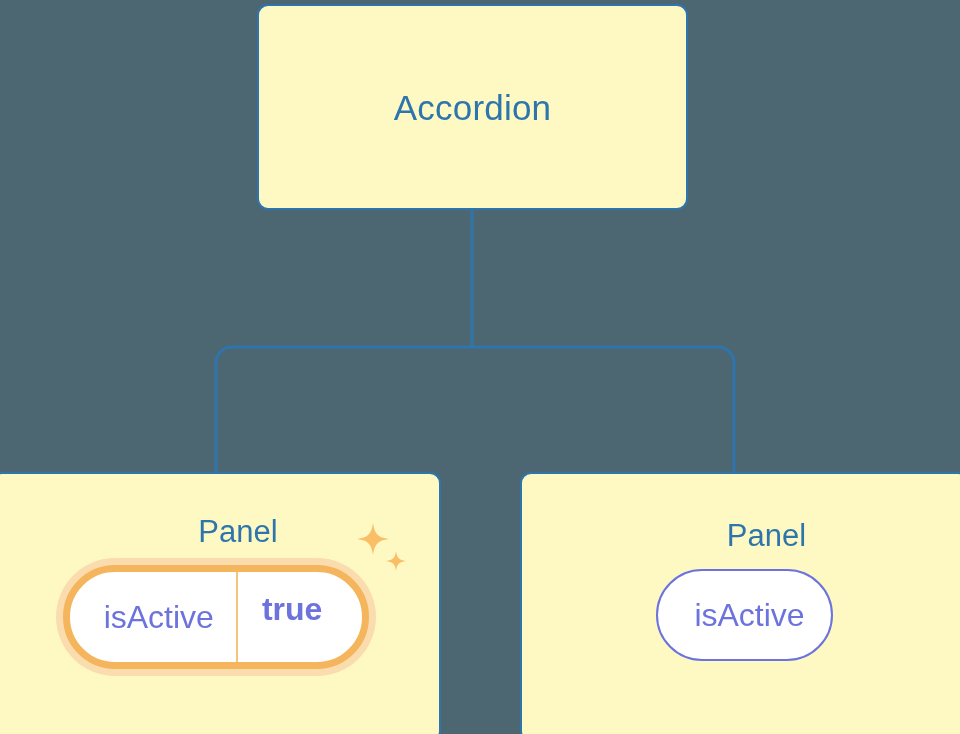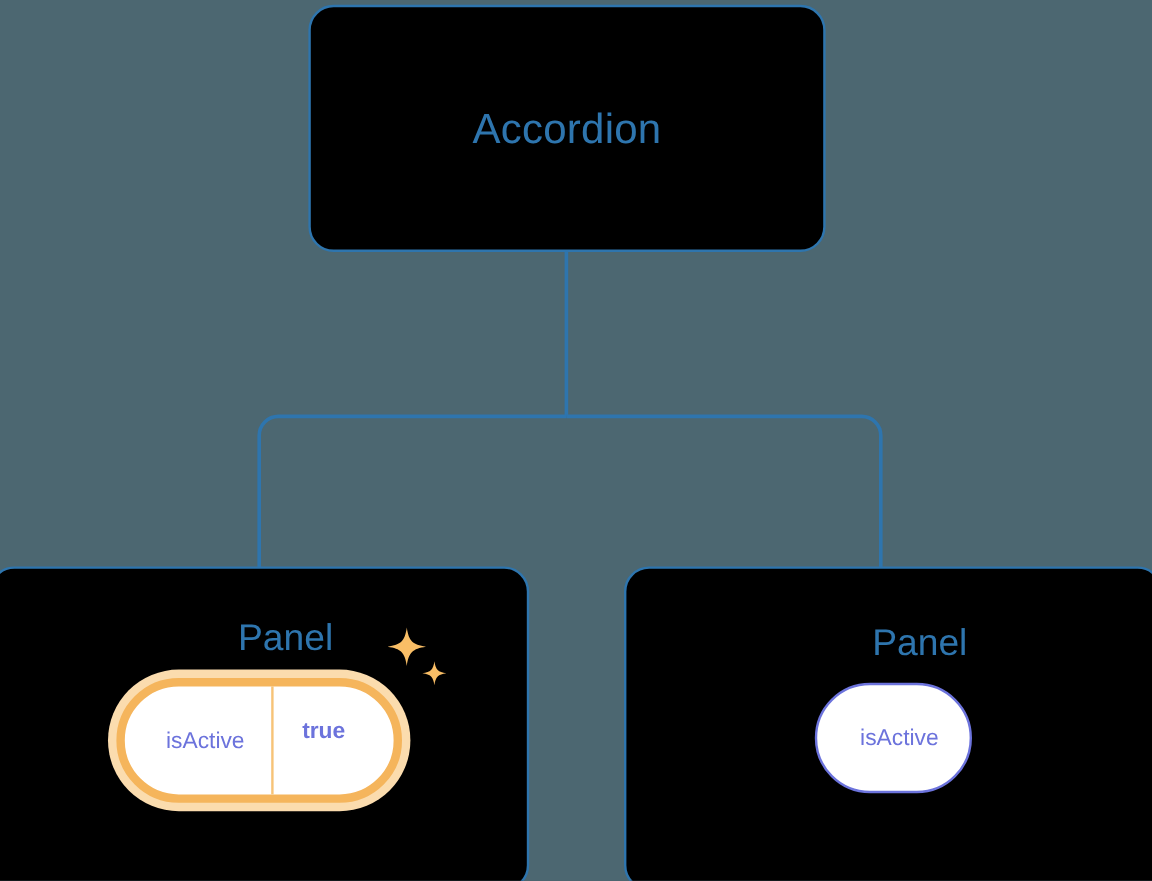--- a/index.html
+++ b/index.html
@@ -27,23 +27,23 @@
     left: 0;
     top: 0;
     width: 960px;
     height: 734px;
     pointer-events: none;
   }
 
   
   .card {
     position: absolute;
-    background: #000000;
+    background: #fef9c3;
     border: 2px solid #2E75AE;
-    border-radius: 21px;
+    border-radius: 11px;
     box-sizing: border-box;
   }
 
   
   #root-node {
     left: 257px;
     top: 4px;
     width: 431px;
     height: 206px;
     display: flex;
@@ -105,21 +105,21 @@
     border-radius: 999px;
     background: #FFFFFF;
     box-sizing: border-box;
     height: 92px;
   }
   .pill-key, .pill-val {
     display: flex;
     align-items: center;
     justify-content: center;
     color: #6C73DC;
-    font-size: 19px;
+    font-size: 32px;
     font-weight: 400;
     line-height: 1;
     box-sizing: border-box;
     text-align: right;
   }
   .pill-key {
     padding: 0 26px 0 36px;
   }
   .pill-val {
     padding: 0 34px 0 26px;

